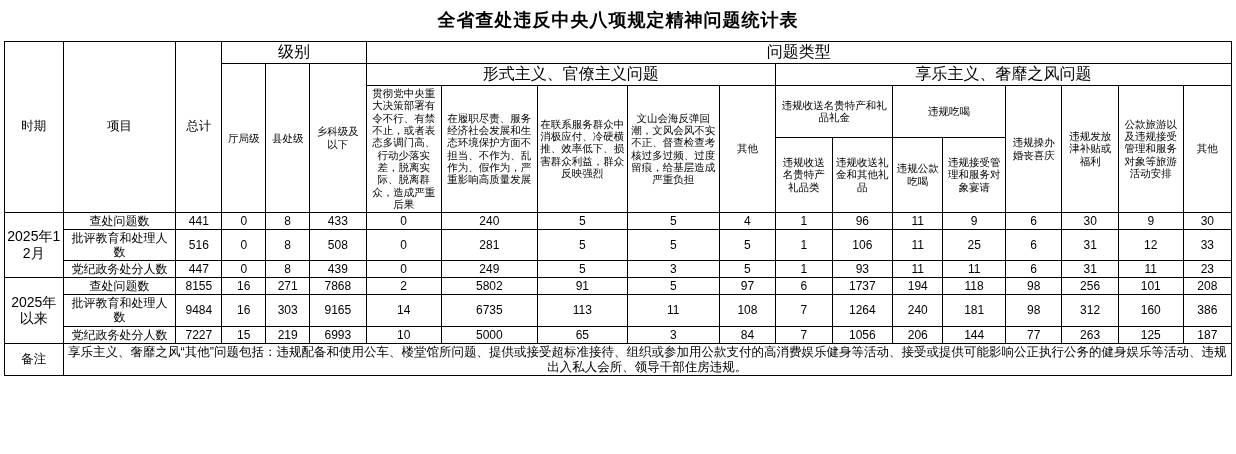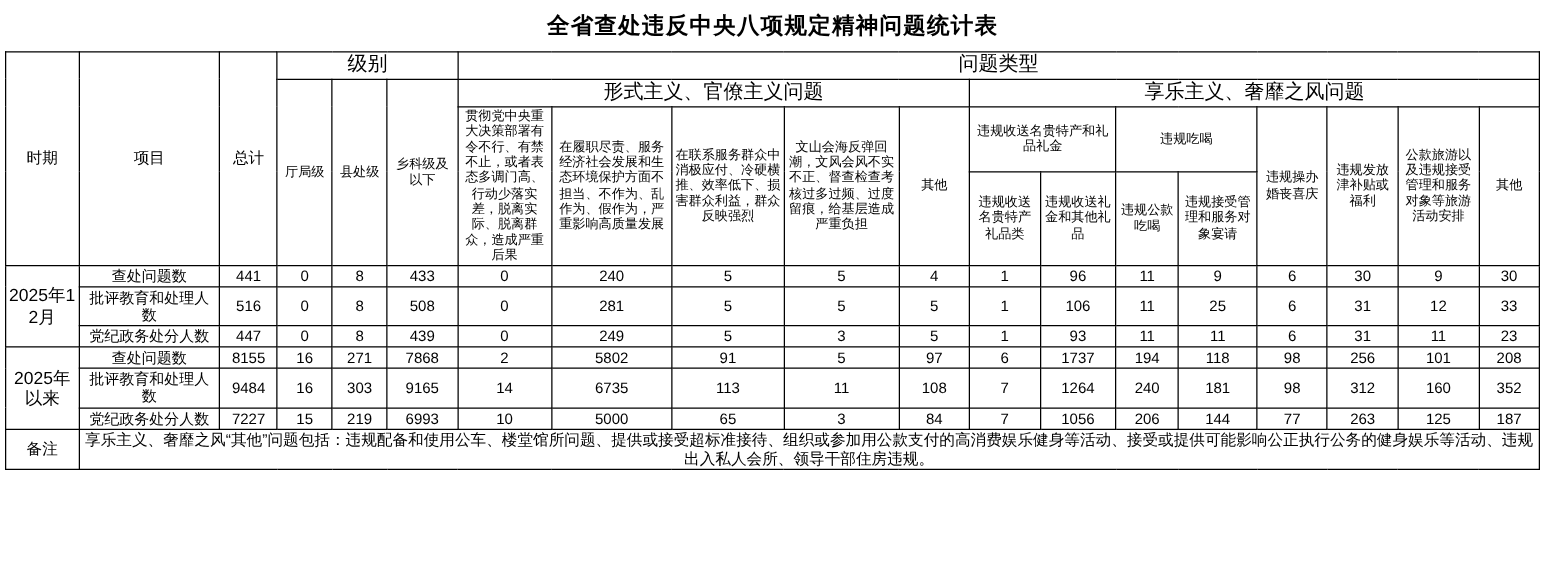--- a/index.html
+++ b/index.html
@@ -240,21 +240,21 @@
         <td class="num">113</td>
         <td class="num">11</td>
         <td class="num">108</td>
         <td class="num">7</td>
         <td class="num">1264</td>
         <td class="num">240</td>
         <td class="num">181</td>
         <td class="num">98</td>
         <td class="num">312</td>
         <td class="num">160</td>
-        <td class="num">352</td>
+        <td class="num">386</td>
       </tr>
       <tr>
         <td class="item-cell">党纪政务处分人数</td>
         <td class="num">7227</td>
         <td class="num">15</td>
         <td class="num">219</td>
         <td class="num">6993</td>
         <td class="num">10</td>
         <td class="num">5000</td>
         <td class="num">65</td>

